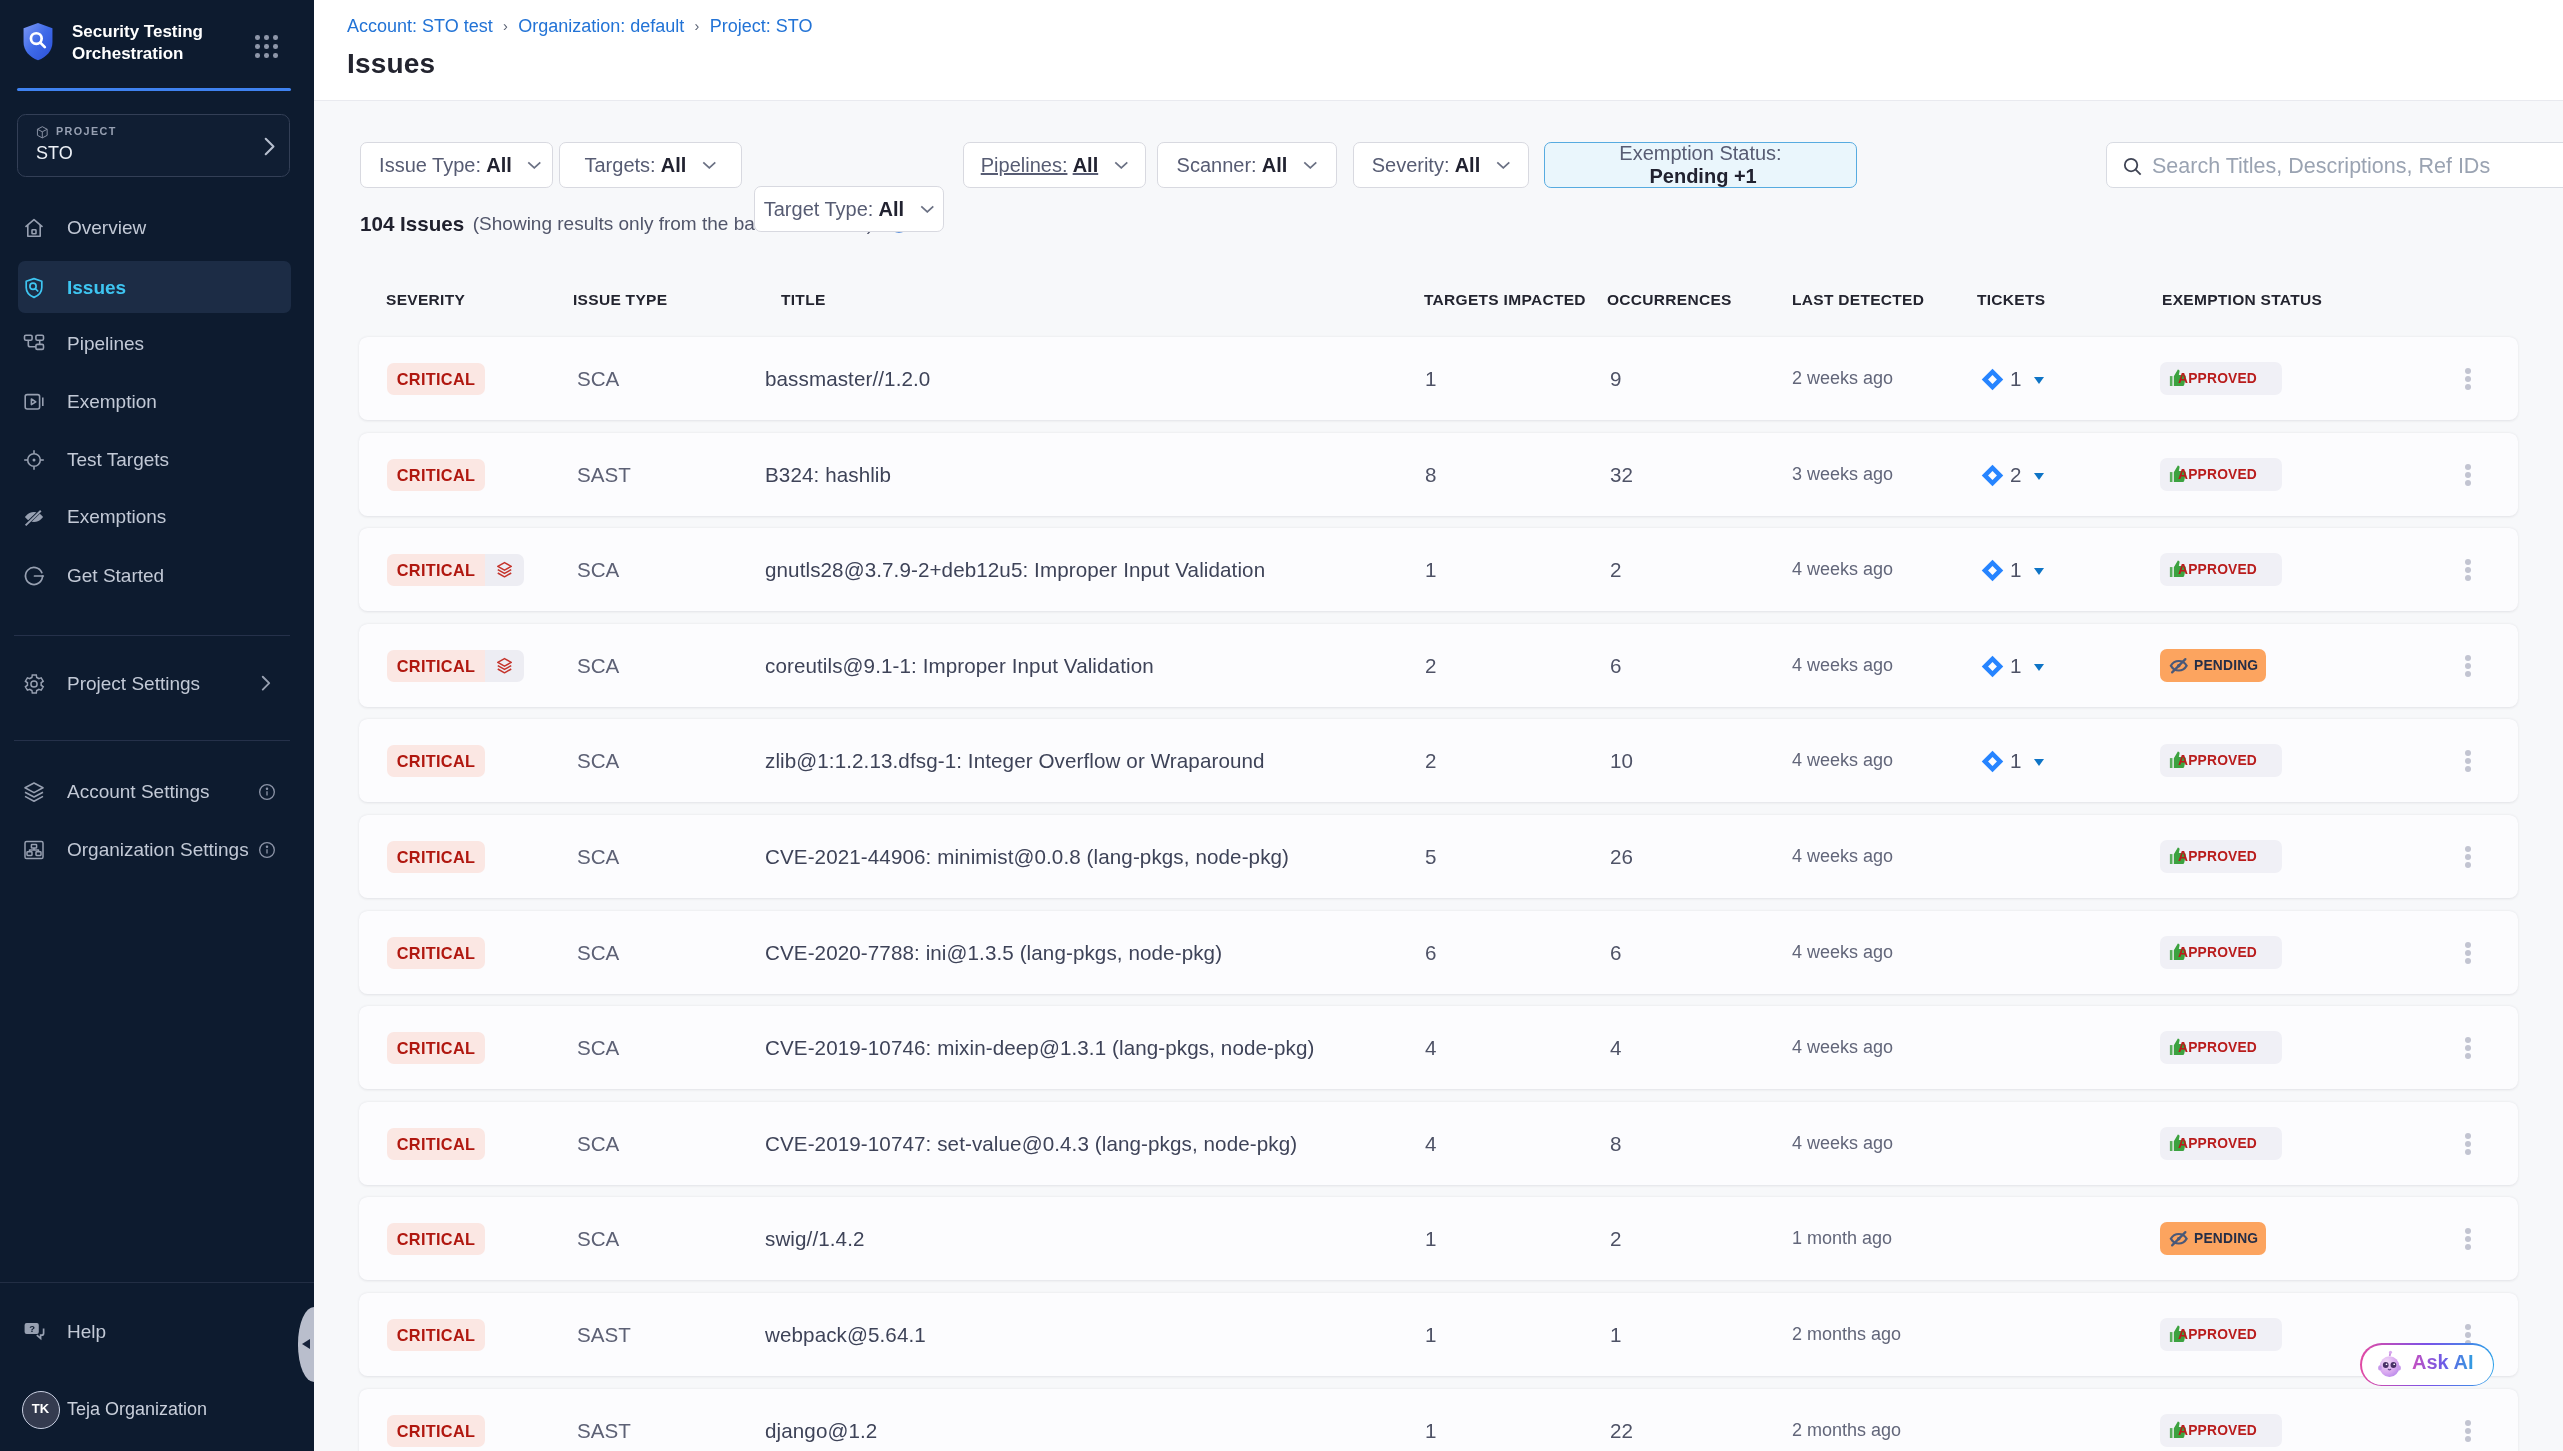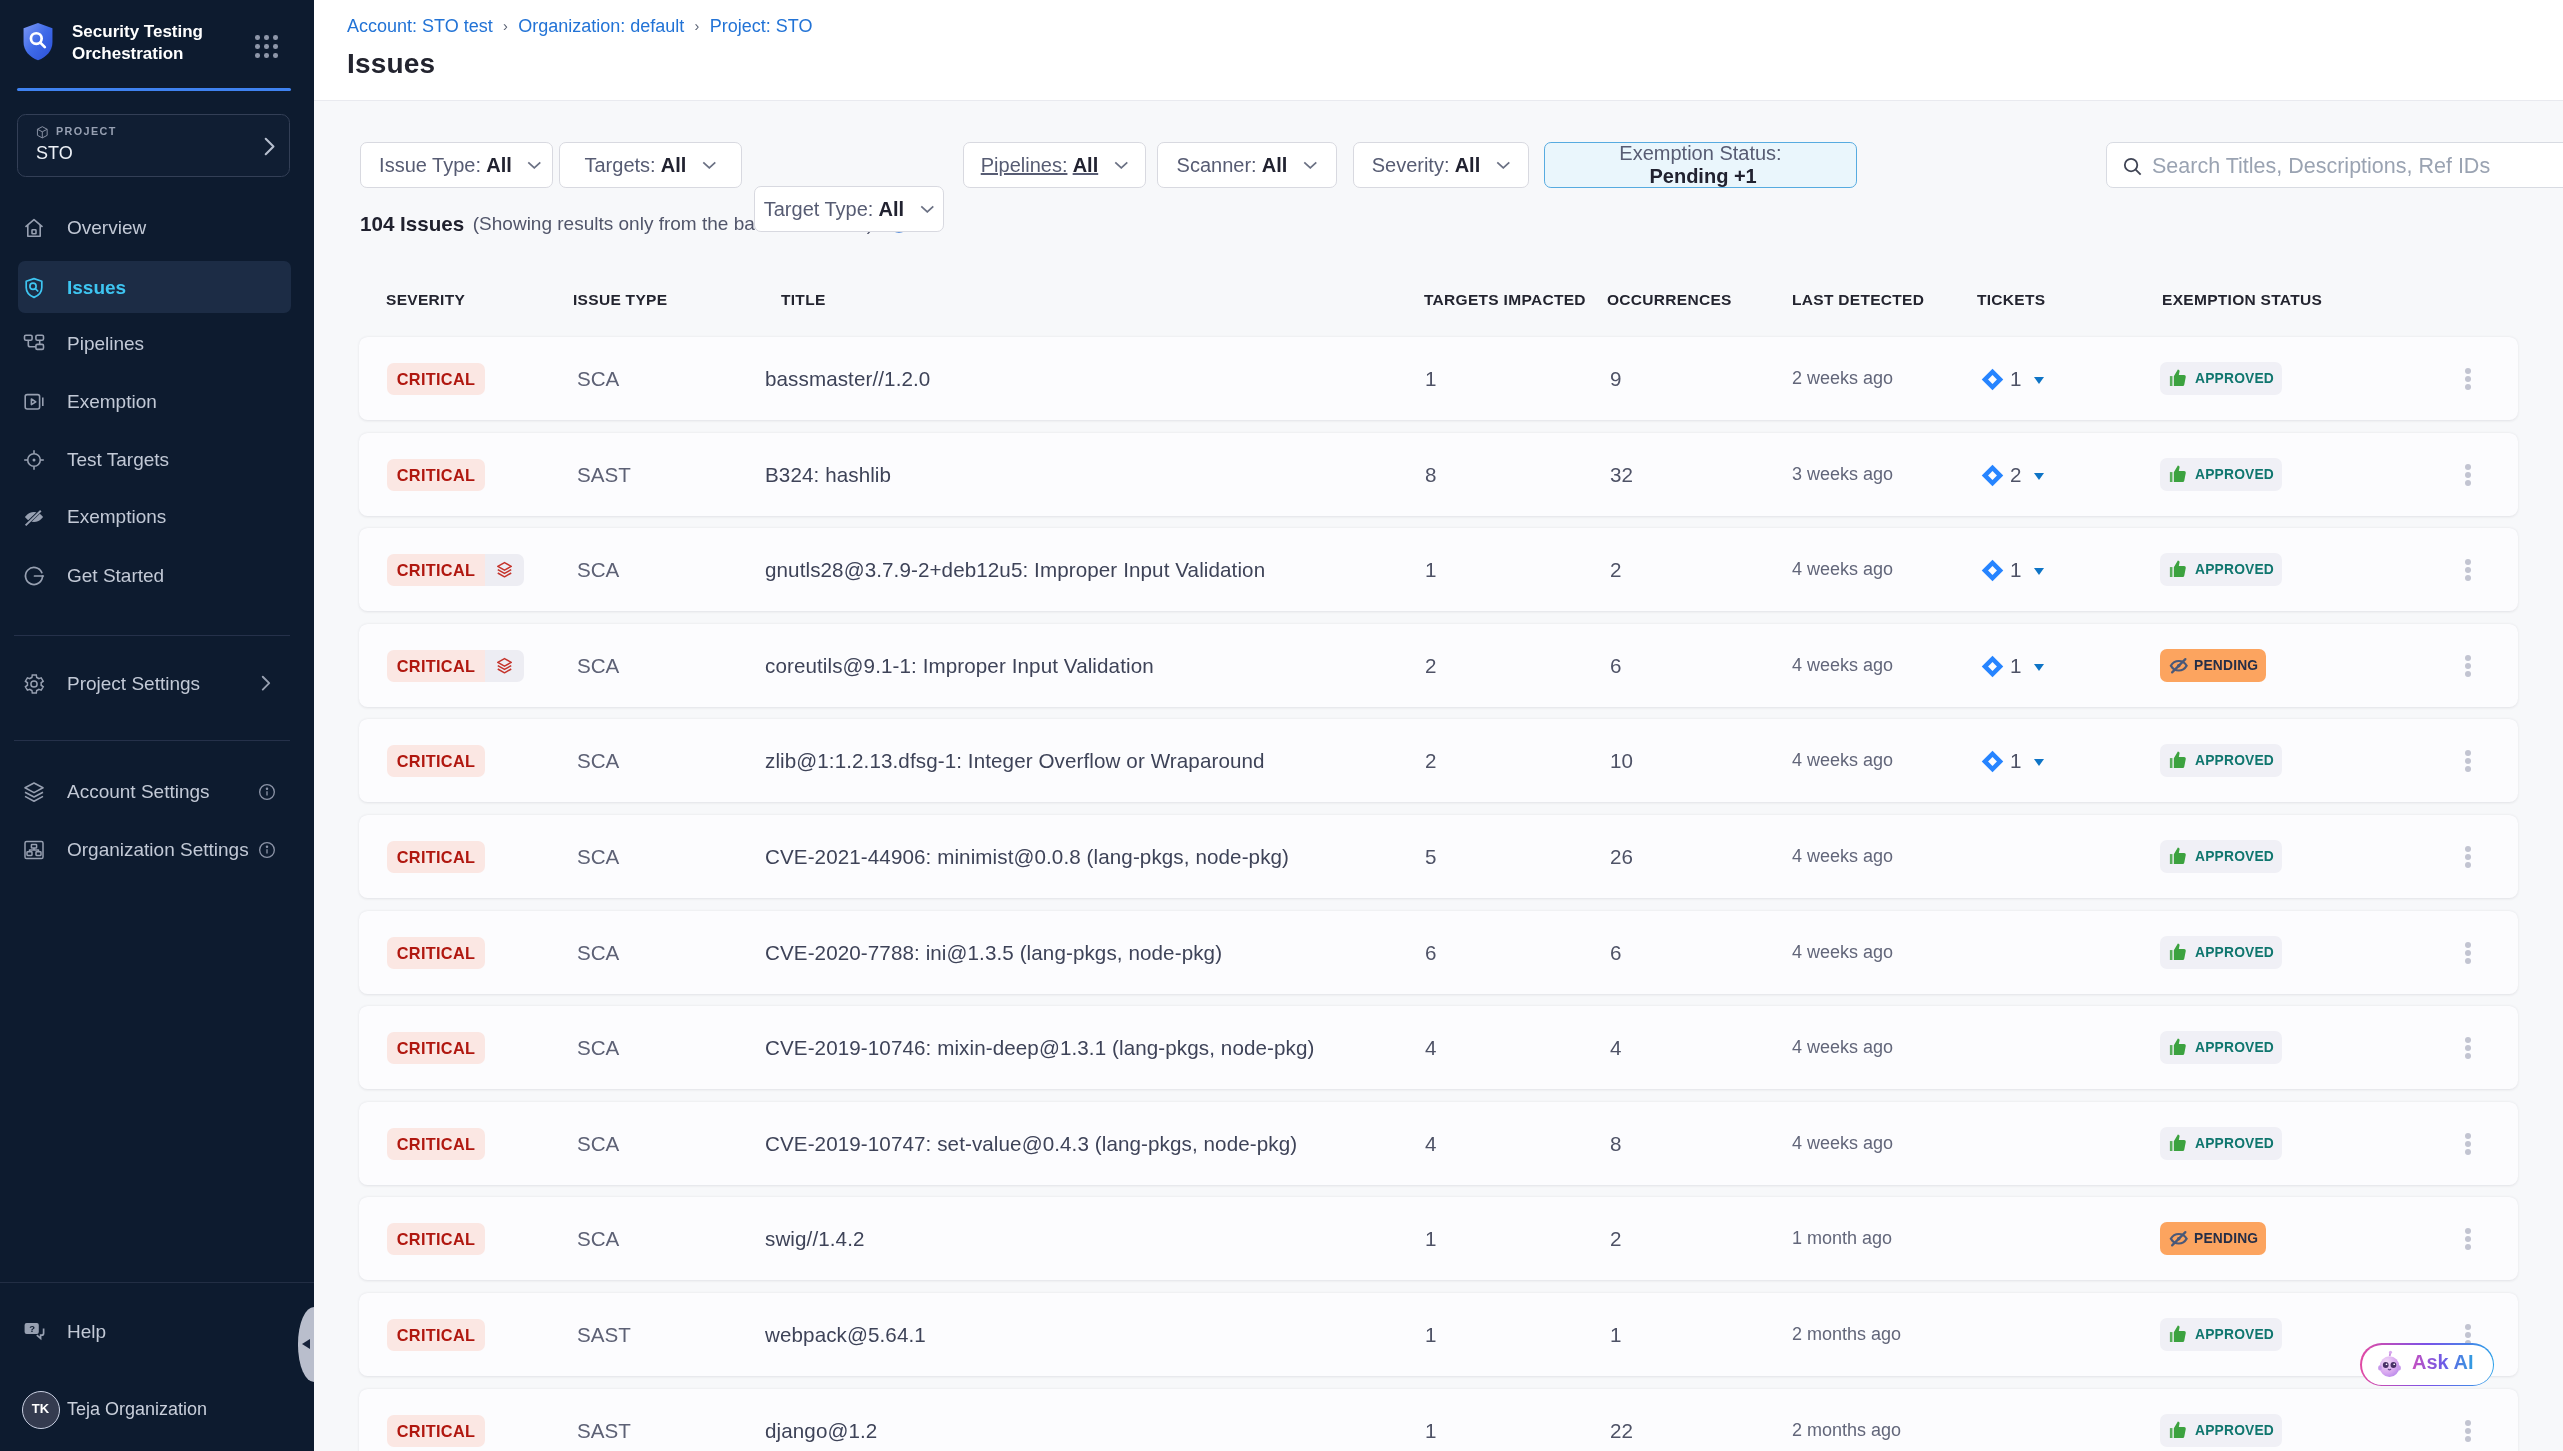--- a/index.html
+++ b/index.html
@@ -55,21 +55,21 @@
 .tgt  { position:absolute; left:1066px; top:0; height:83px; line-height:83px; font-size:20.6px; color:#4E5266; }
 .occ  { position:absolute; left:1251px; top:0; height:83px; line-height:83px; font-size:20.6px; color:#4E5266; }
 .tim  { position:absolute; left:1433px; top:0; height:83px; line-height:83px; font-size:18px; color:#62667A; }
 .jira { position:absolute; left:1622px; top:30.5px; }
 .jnum { position:absolute; left:1651px; top:0; height:83px; line-height:83px; font-size:20.6px; color:#4E5266; }
 .jcar { position:absolute; left:1675px; top:40px; width:0; height:0; border-top:7.3px solid #0E74C6; border-left:5.6px solid transparent; border-right:5.6px solid transparent; }
 .stat { position:absolute; left:1801px; top:25px; height:33px; border-radius:6.9px; }
 .stat.ap { width:122px; background:#F0F0F6; }
 .stat.pe { width:106px; background:#FCA45F; }
 .stat .sic { position:absolute; left:7.7px; top:6px; }
-.stat .stx { position:absolute; left:35px; top:0; height:33px; line-height:33px; font-size:13.8px; font-weight:bold; color:#0f766e; letter-spacing:0.2px; }
+.stat .stx { position:absolute; left:18px; top:0; height:33px; line-height:33px; font-size:13.8px; font-weight:bold; color:#b91c1c; letter-spacing:0.2px; }
 .stat.pe .stx { left:34px; color:#252E47; }
 .dots { position:absolute; left:2106px; top:25px; width:6.9px; height:33px; }
 .dots i { position:absolute; left:0; width:6px; height:6px; border-radius:50%; background:#C2C4D1; }
 
 #askai { position:absolute; left:2360px; top:1343px; width:134px; height:43px; border-radius:21.5px; background:linear-gradient(90deg,#E24AA3,#7A52E8,#2AA0E8); }
 #askai .in { position:absolute; left:1.7px; top:1.7px; width:131px; height:40px; border-radius:20px; background:#fff; }
 #askai .t { position:absolute; left:52px; top:7.7px; font-size:20px; font-weight:bold; background:linear-gradient(90deg,#C750C0,#6E5AE6,#2F9FE0); -webkit-background-clip:text; background-clip:text; color:transparent; }
 </style>
 </head>
 <body>

